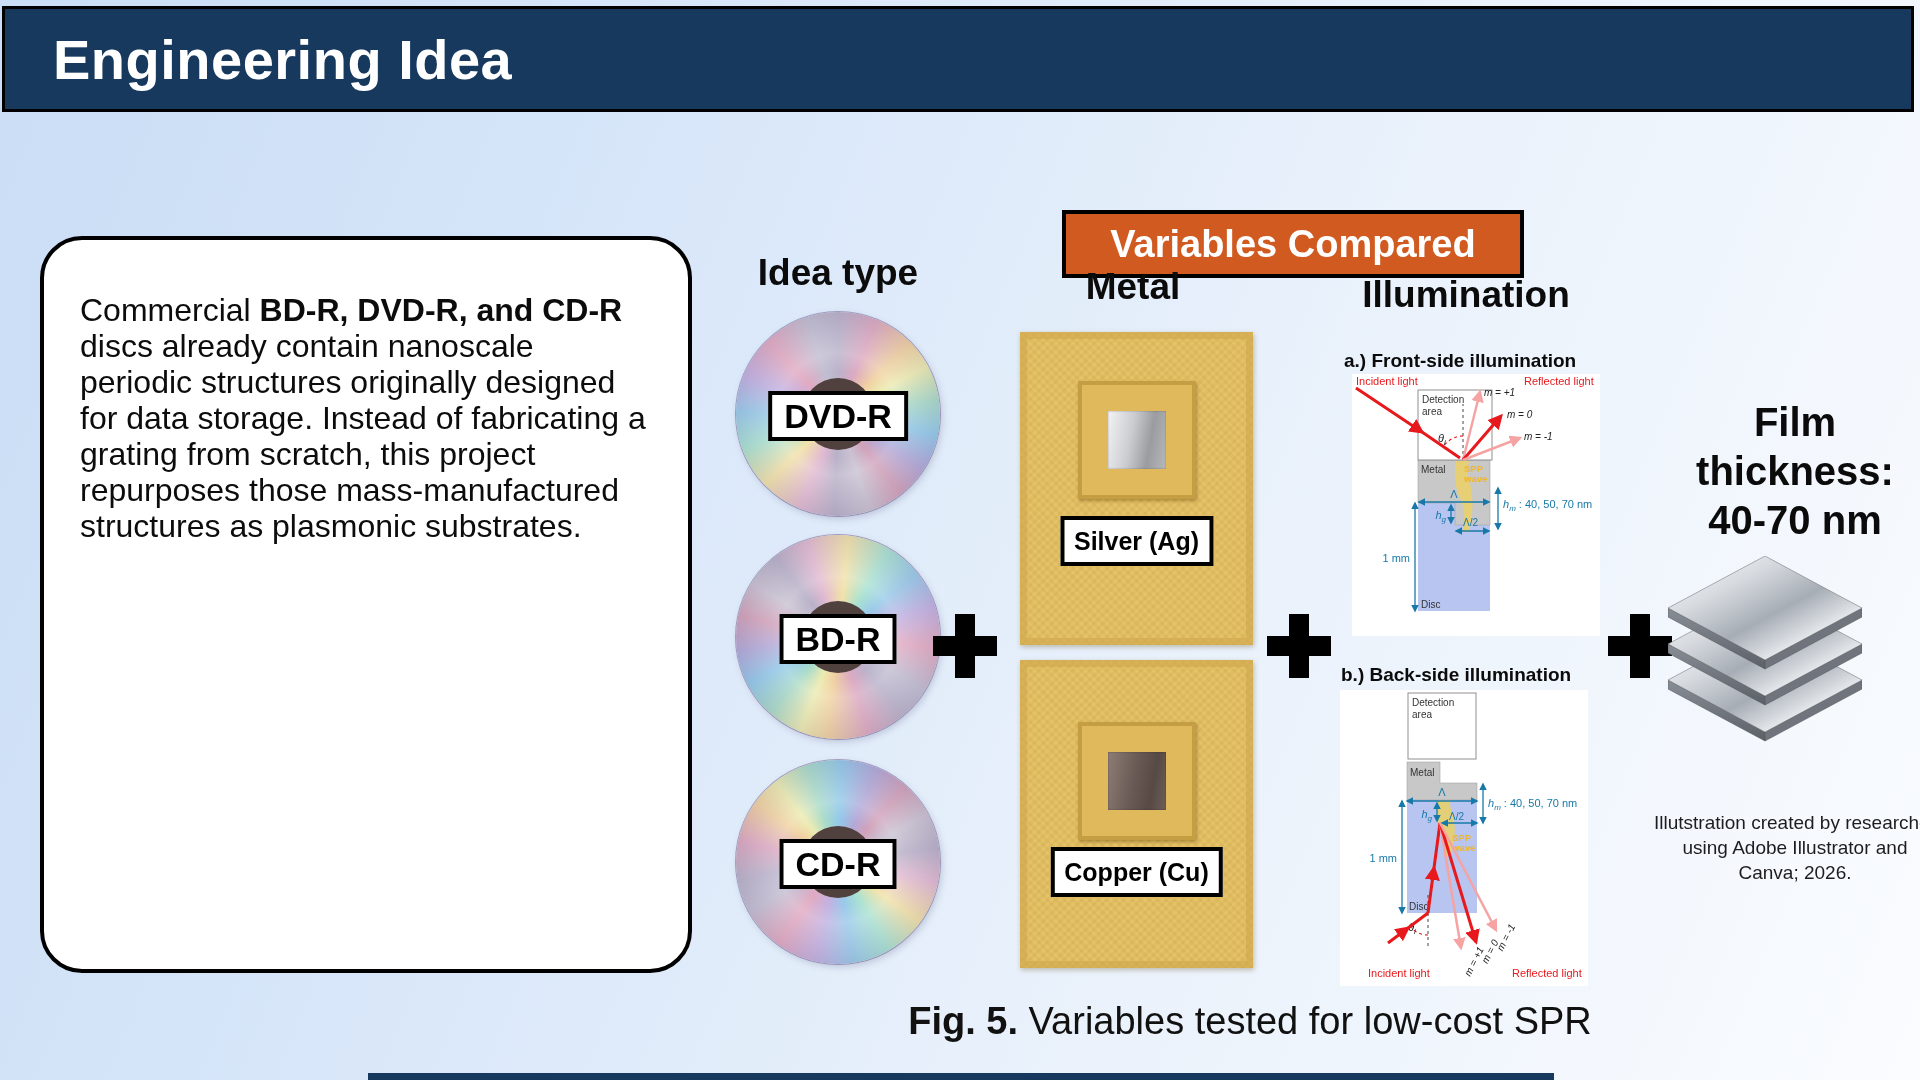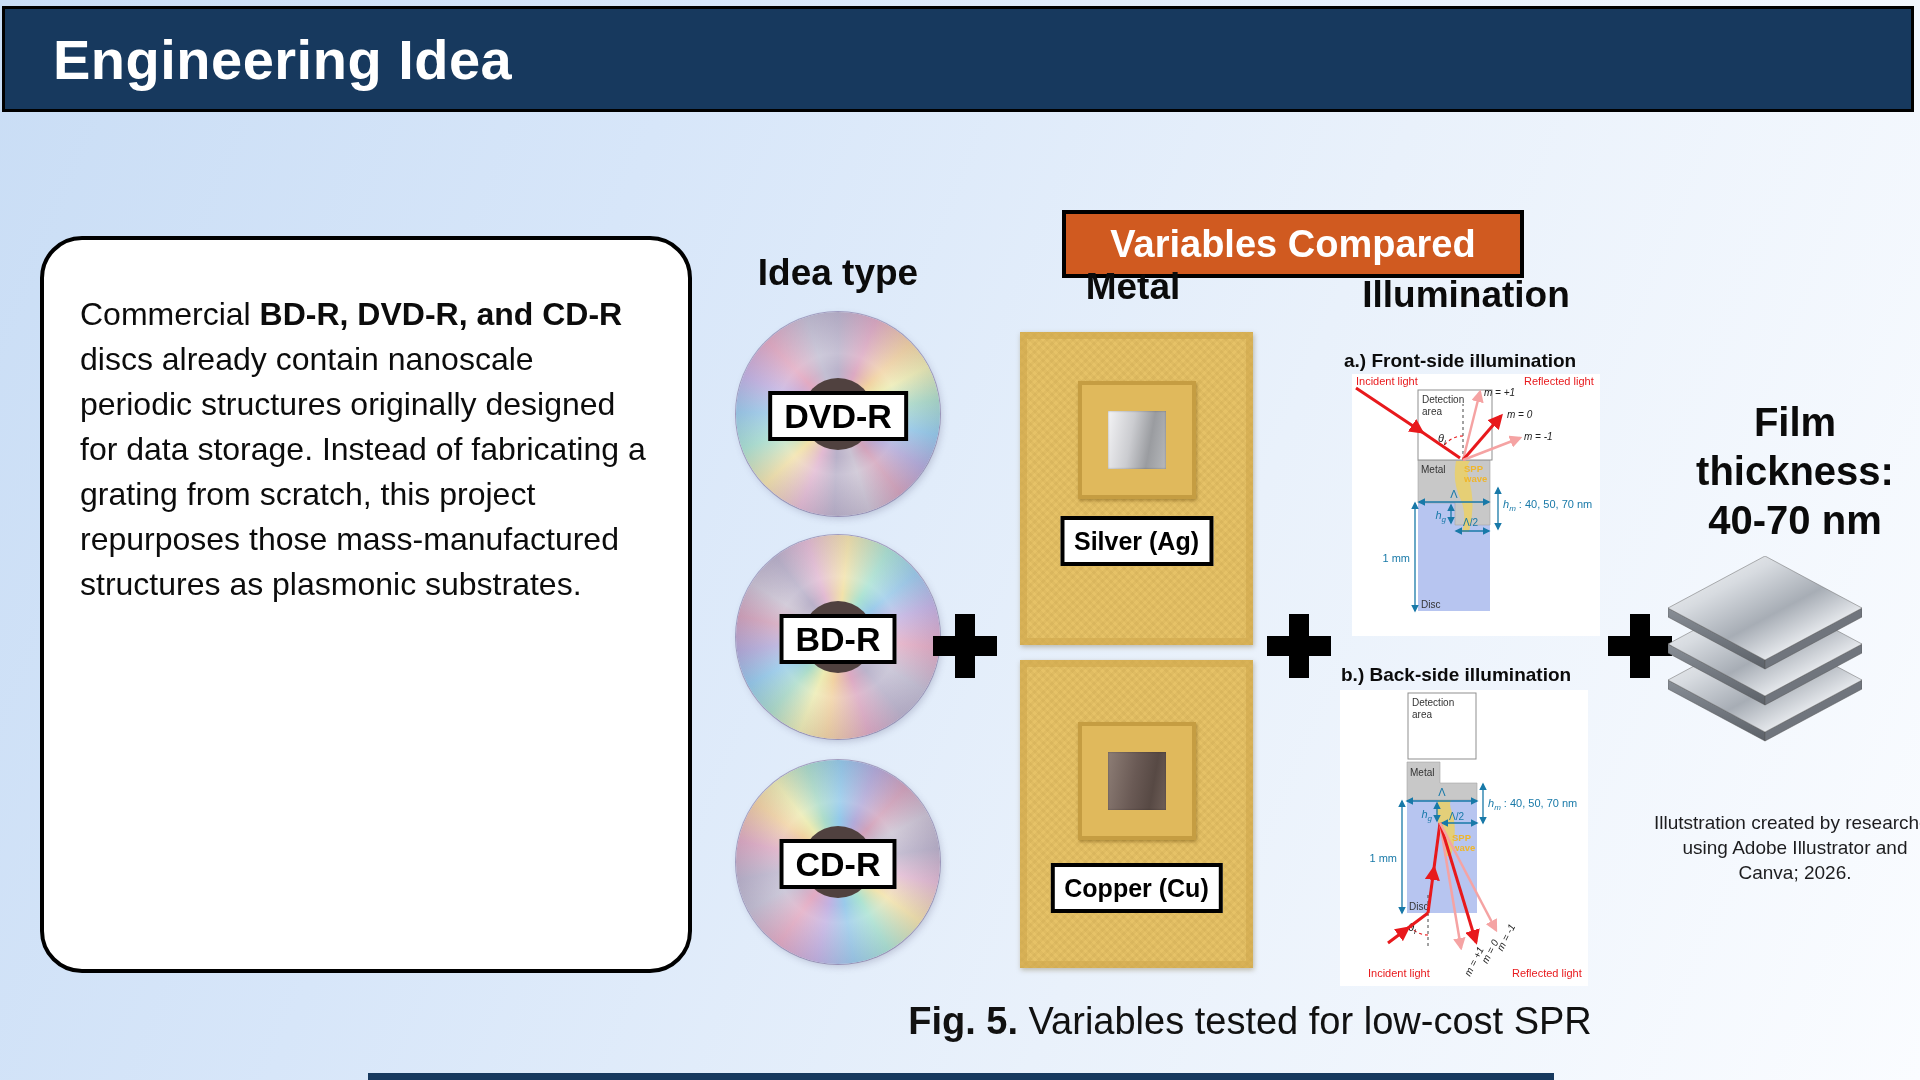--- a/index.html
+++ b/index.html
@@ -14,21 +14,21 @@
   .hdr h1{margin:0 0 0 48px;color:#fff;font-size:56px;font-weight:bold;letter-spacing:.5px;}
 
   
   .banner{position:absolute;left:1062px;top:176px;width:462px;height:68px;background:#d05a20;
           border:4px solid #000;box-sizing:border-box;display:flex;align-items:center;justify-content:center;margin-top:34px;}
   .banner span{color:#fff;font-size:38px;font-weight:bold;}
 
   
   .idea{position:absolute;left:40px;top:236px;width:652px;height:737px;background:#fff;
         border:4px solid #000;border-radius:42px;box-sizing:border-box;padding:52px 34px 0 36px;
-        font-size:32px;line-height:45px;color:#0c0c0c;}
+        font-size:32px;line-height:36px;color:#0c0c0c;}
   .idea p{margin:0 0 45px 0;}
 
   
   .colhdr{position:absolute;font-size:37px;font-weight:bold;color:#0b0b0b;text-align:center;transform:translateX(-50%);white-space:nowrap;}
 
   
   .disc{position:absolute;width:204px;height:204px;border-radius:50%;
         background:
           radial-gradient(circle,rgba(255,255,255,0) 0 30%,rgba(255,255,255,.18) 42%,rgba(70,60,95,.10) 72%,rgba(120,100,145,.28) 100%),
           conic-gradient(from var(--rot,0deg),
@@ -121,21 +121,21 @@
   <div class="holder" style="top:332px;height:313px;">
     <div class="recess" style="top:49px;">
       <div class="chip silver"></div>
     </div>
     <div class="sample-label" style="top:184px;">Silver (Ag)</div>
   </div>
   <div class="holder" style="top:660px;height:308px;">
     <div class="recess" style="top:62px;">
       <div class="chip copper"></div>
     </div>
-    <div class="sample-label" style="top:203px;">Copper (Cu)</div>
+    <div class="sample-label" style="top:187px;">Copper (Cu)</div>
   </div>
 
   <div class="colhdr" style="left:1466px;top:274px;">Illumination</div>
 
   <div class="panel-title" style="left:1344px;top:350px;">a.) Front-side illumination</div>
 
   <svg class="panel" style="left:1352px;top:374px;" width="248" height="262" viewBox="0 0 248 262">
     <defs>
       <marker id="aR" viewBox="0 0 10 10" refX="8" refY="5" markerWidth="5" markerHeight="5" orient="auto-start-reverse">
           <path d="M0,0 L10,5 L0,10 z" fill="#e8191c"></path>

